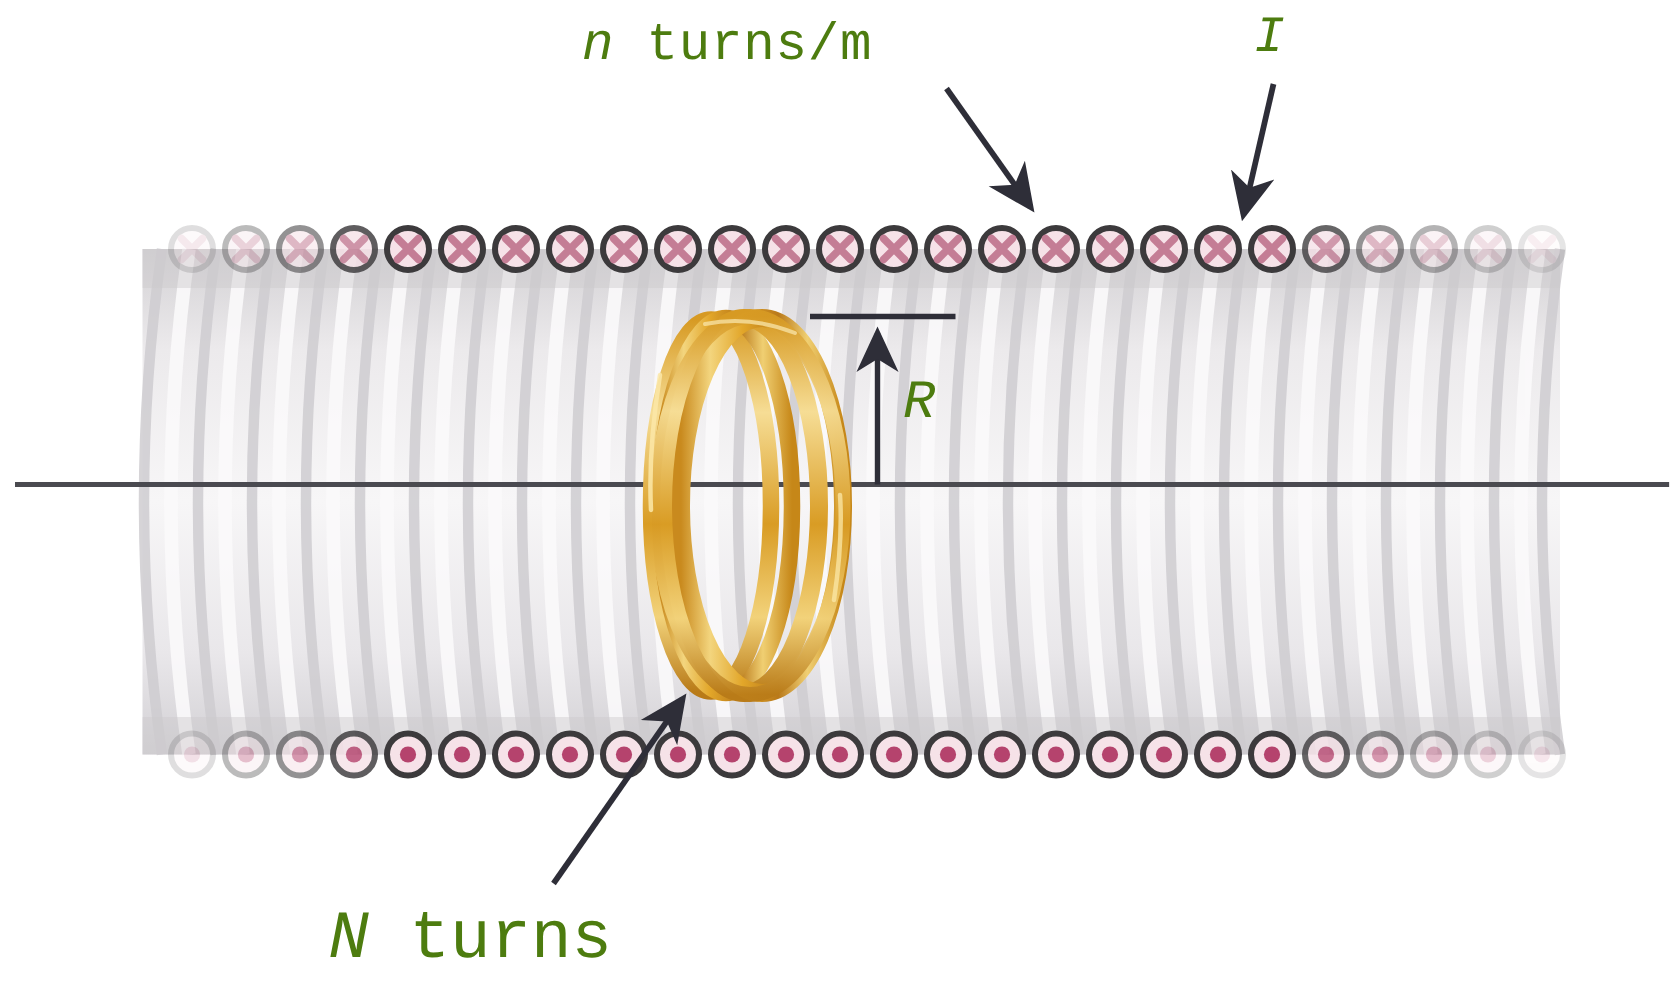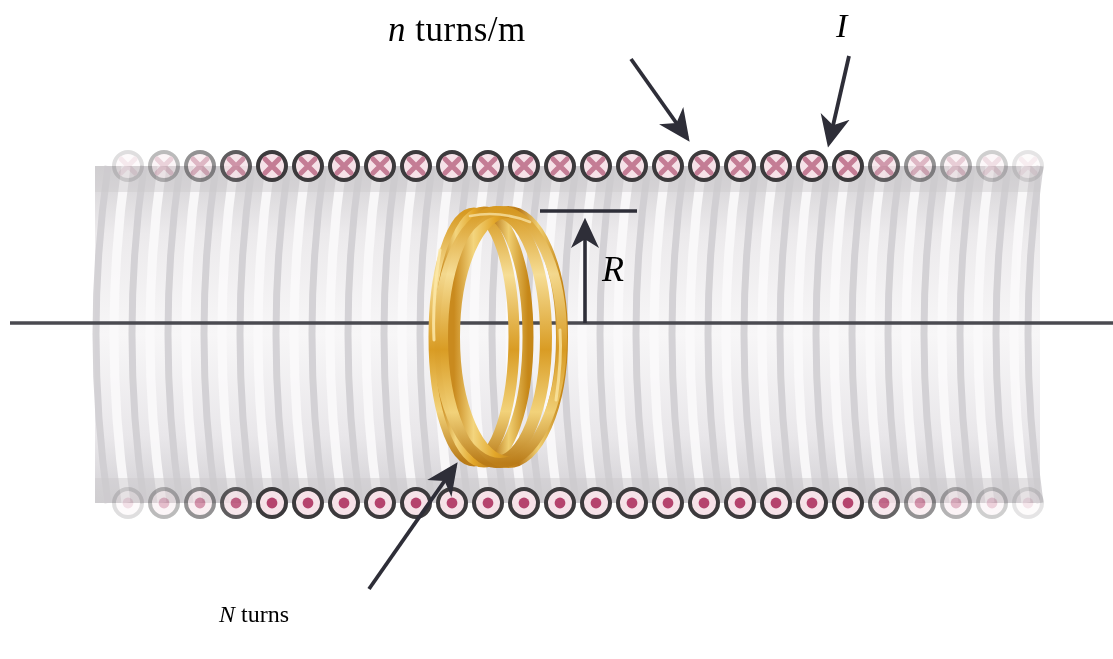--- a/index.html
+++ b/index.html
@@ -20,22 +20,22 @@
   }
   #figure svg {
     position: absolute;
     left: 0;
     top: 0;
     width: 1113px;
     height: 659px;
   }
   .label {
     position: absolute;
-    font-family: Liberation Serif, serif;
-    color: #000000;
+    font-family: Liberation Mono, monospace;
+    color: #4d7c0f;
     white-space: nowrap;
     user-select: none;
   }
   .label-math {
     font-style: italic;
   }
   #label-n-turns {
     left: 388px;
     top: 10px;
     font-size: 35px;
@@ -50,21 +50,21 @@
     font-size: 34px;
   }
   #label-R {
     left: 602px;
     top: 248px;
     font-size: 36px;
   }
   #label-N-turns {
     left: 219px;
     top: 601px;
-    font-size: 24px;
+    font-size: 45px;
   }
   #label-N-turns .unit {
     font-style: normal;
   }
 </style>
 </head>
 <body>
 
 <div id="figure">
 

